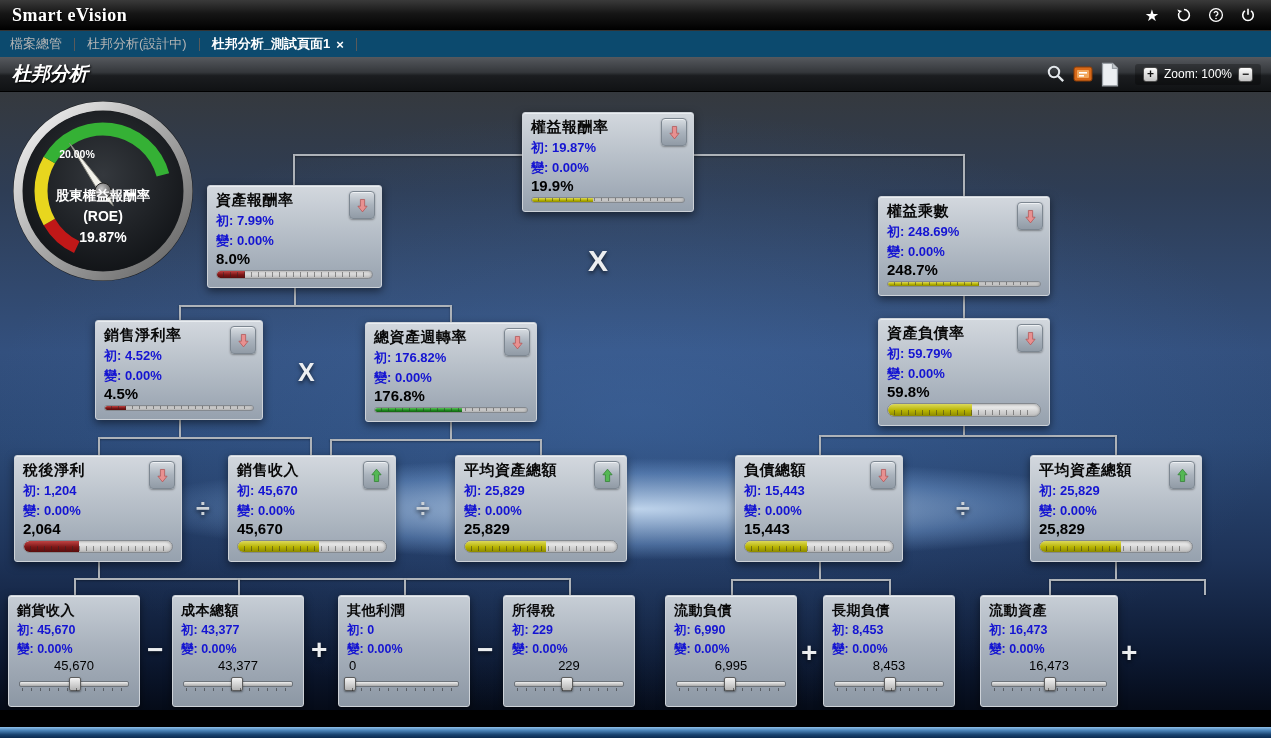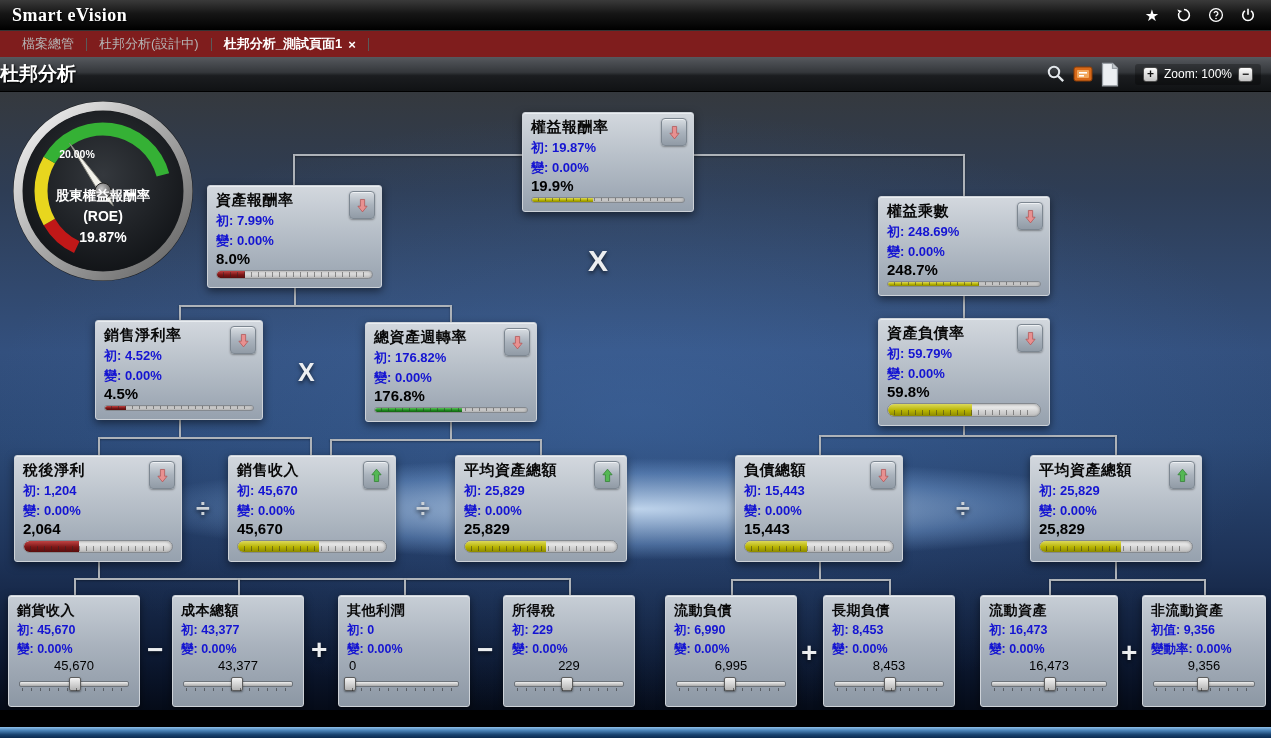--- a/index.html
+++ b/index.html
@@ -14,32 +14,32 @@
     display:flex;align-items:center;}
   .brand{color:#fff;font-family:"Liberation Serif","DejaVu Serif",serif;
     font-weight:bold;font-size:18px;padding-left:12px;letter-spacing:.5px;
     text-shadow:1px 1px 2px #000;}
   .topbar-icons{margin-left:auto;display:flex;align-items:center;gap:14px;padding-right:14px;}
   .tb-icon{width:18px;height:18px;display:flex;align-items:center;justify-content:center;
     color:#fff;font-size:16px;cursor:pointer;}
   .tb-icon svg{width:16px;height:16px;}
 
   .tabbar{position:absolute;left:0;top:30px;width:1271px;height:27px;
-    background:#7f1d1d;border-top:1px solid #333;display:flex;align-items:center;
-    font-size:13px;color:#b5b5b5;box-sizing:border-box;padding-left:12px;}
+    background:#0c4a6e;border-top:1px solid #333;display:flex;align-items:center;
+    font-size:13px;color:#b5b5b5;box-sizing:border-box;}
   .tab{padding:0 10px;white-space:nowrap;cursor:pointer;display:flex;align-items:center;}
   .tab.active{color:#fff;font-weight:bold;}
   .tab-close{margin-left:6px;color:#fff;font-weight:bold;cursor:pointer;}
   .tab-sep{width:1px;height:13px;background:#5a5a5a;margin:0 2px;}
 
   .titlebar{position:absolute;left:0;top:57px;width:1271px;height:35px;
     background:linear-gradient(180deg,#56595e 0%,#34373b 45%,#1b1d20 55%,#101214 100%);
     display:flex;align-items:center;box-sizing:border-box;border-bottom:1px solid #000;}
-  .page-title{color:#fff;font-size:19px;font-weight:bold;
-    text-shadow:1px 1px 2px #000;}
+  .page-title{color:#fff;font-size:19px;font-weight:bold;padding-left:12px;
+    text-shadow:1px 1px 2px #000;font-style:italic;}
   .title-tools{margin-left:auto;display:flex;align-items:center;gap:7px;padding-right:10px;}
   .t-icon{width:20px;height:20px;display:flex;align-items:center;justify-content:center;cursor:pointer;}
   .zoom-group{display:flex;align-items:center;gap:6px;background:rgba(0,0,0,.28);
     border-radius:3px;padding:3px 8px;margin-left:8px;}
   .zoom-btn{width:15px;height:15px;background:linear-gradient(180deg,#fdfdfd,#c2c2c2);
     border:1px solid #4c4c4c;border-radius:3px;color:#111;font-size:12px;font-weight:bold;
     display:flex;align-items:center;justify-content:center;line-height:1;cursor:pointer;box-sizing:border-box;}
   .zoom-label{color:#fff;font-size:12px;}
 
   
@@ -524,27 +524,16 @@
     <div class="n-blue">初: 16,473</div>
     <div class="n-blue">變: 0.00%</div>
     <div class="s-value">16,473</div>
     <div class="slider">
         <div class="s-track"></div>
         <div class="s-handle" style="left: calc(50% - 5px);"></div>
         <div class="s-ticks"></div>
       </div>
   </div>
 
-  <div class="node small" style="left:1142px;top:503px;width:124px;height:112px">
-    <div class="n-title">非流動資產</div>
-    <div class="n-blue">初值: 9,356</div>
-    <div class="n-blue">變動率: 0.00%</div>
-    <div class="s-value">9,356</div>
-    <div class="slider">
-        <div class="s-track"></div>
-        <div class="s-handle" style="left: calc(48% - 5px);"></div>
-        <div class="s-ticks"></div>
-      </div>
-  </div>
 </div>
 
 <div class="footer-black"></div>
 <div class="footer-blue"></div>
 
 </body></html>

